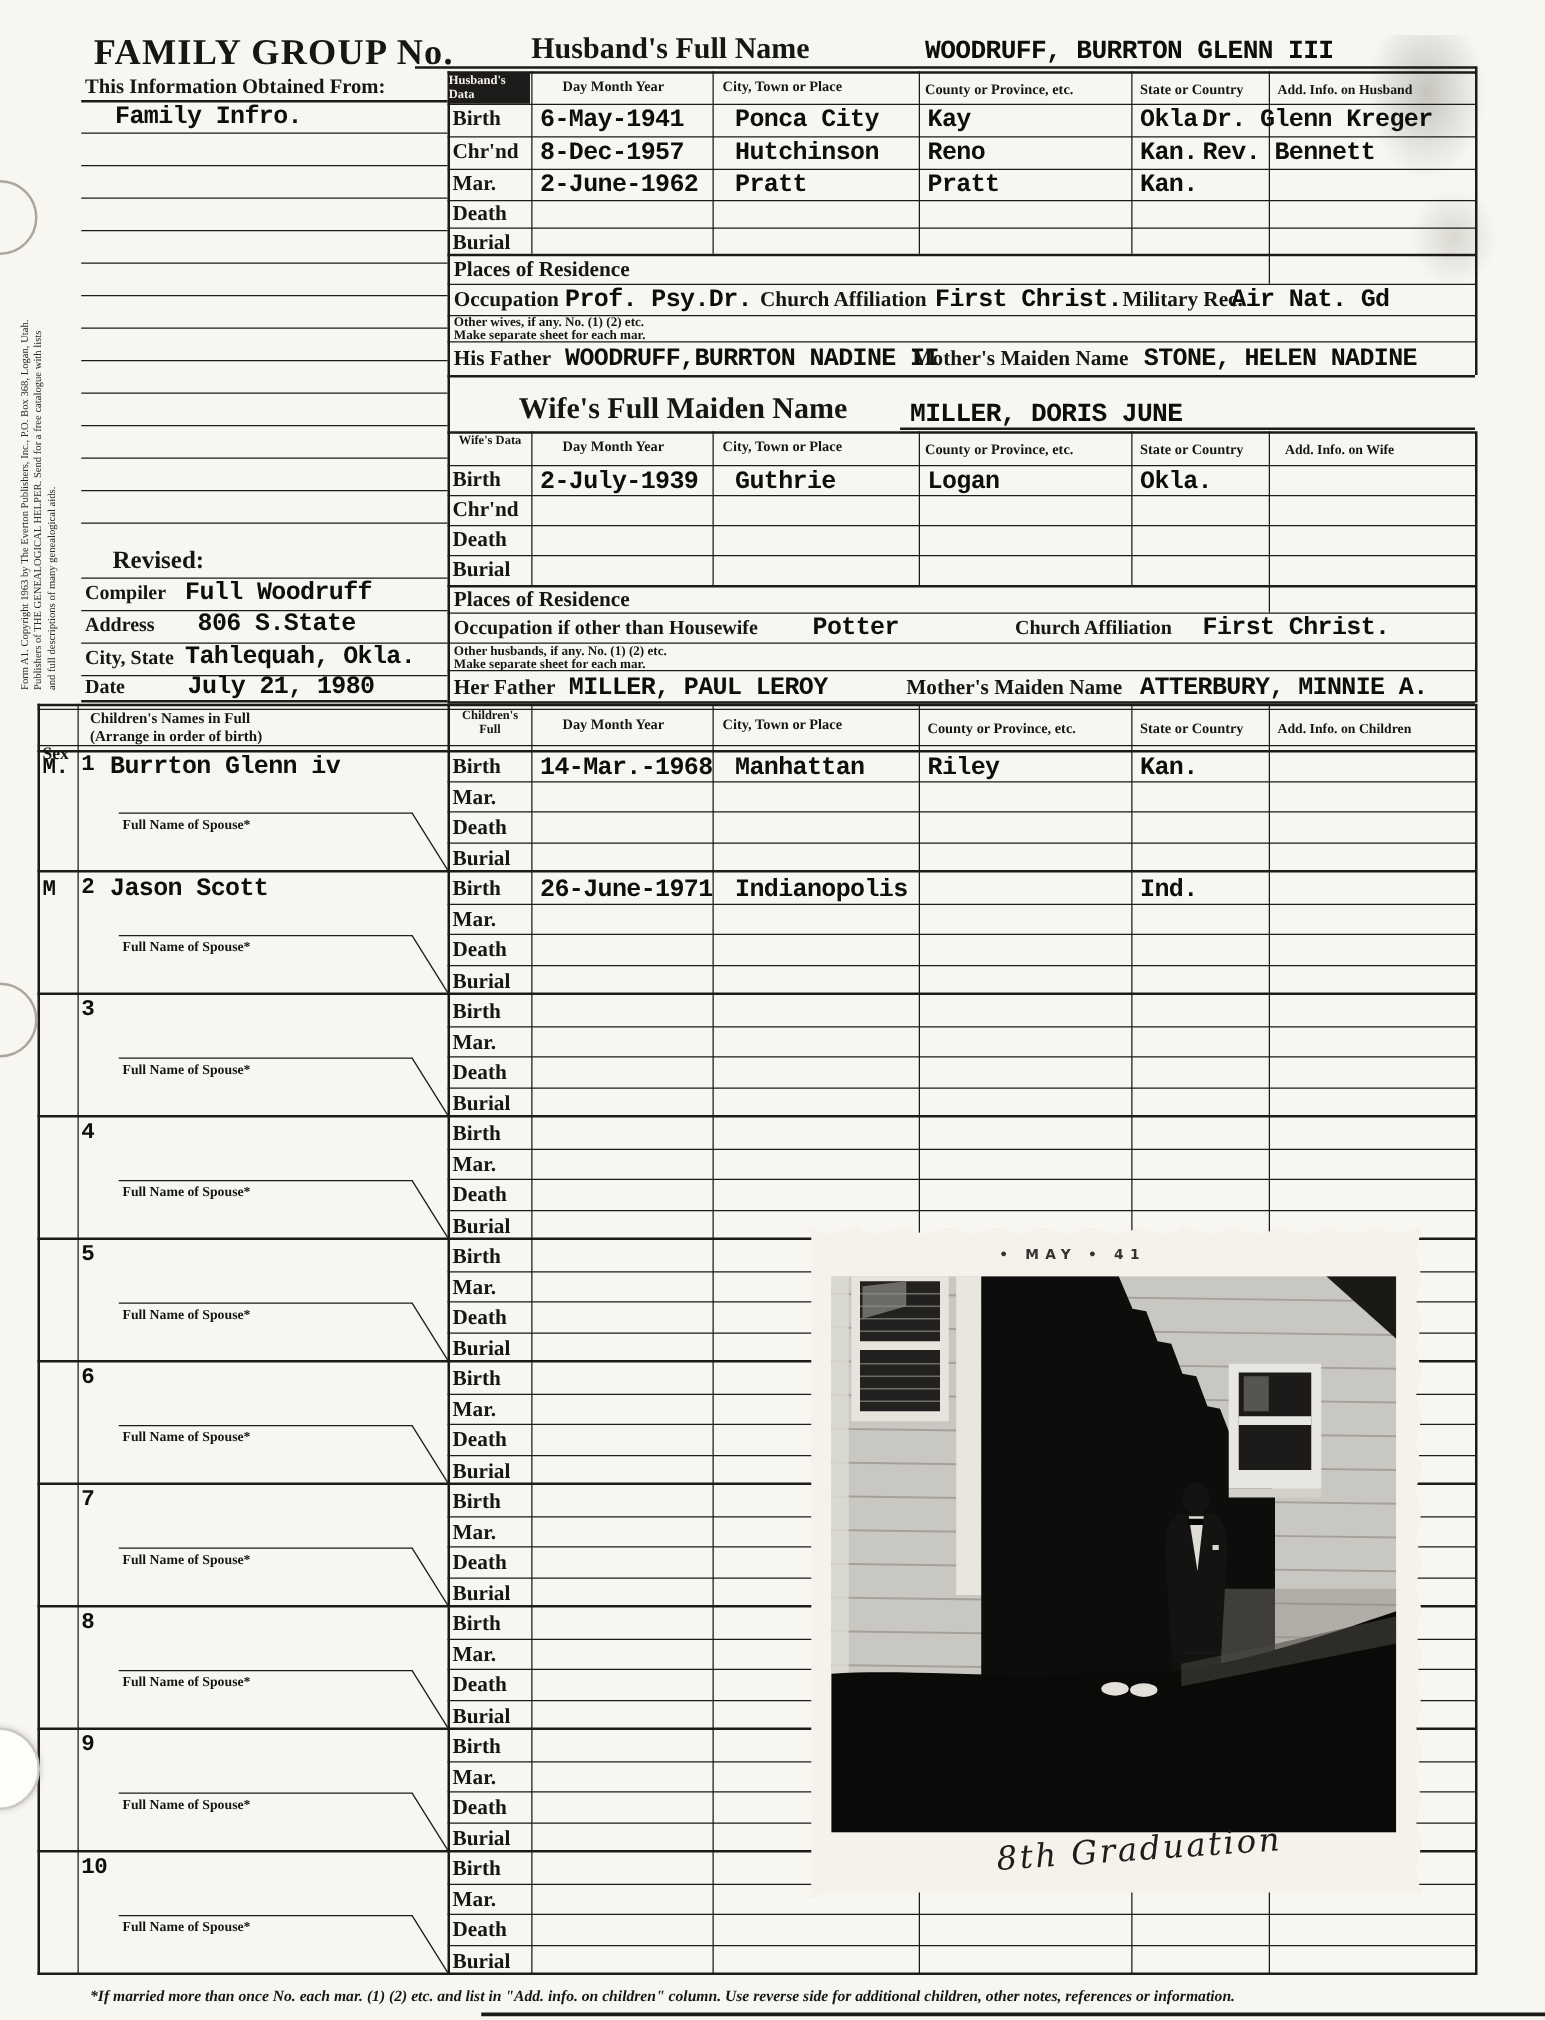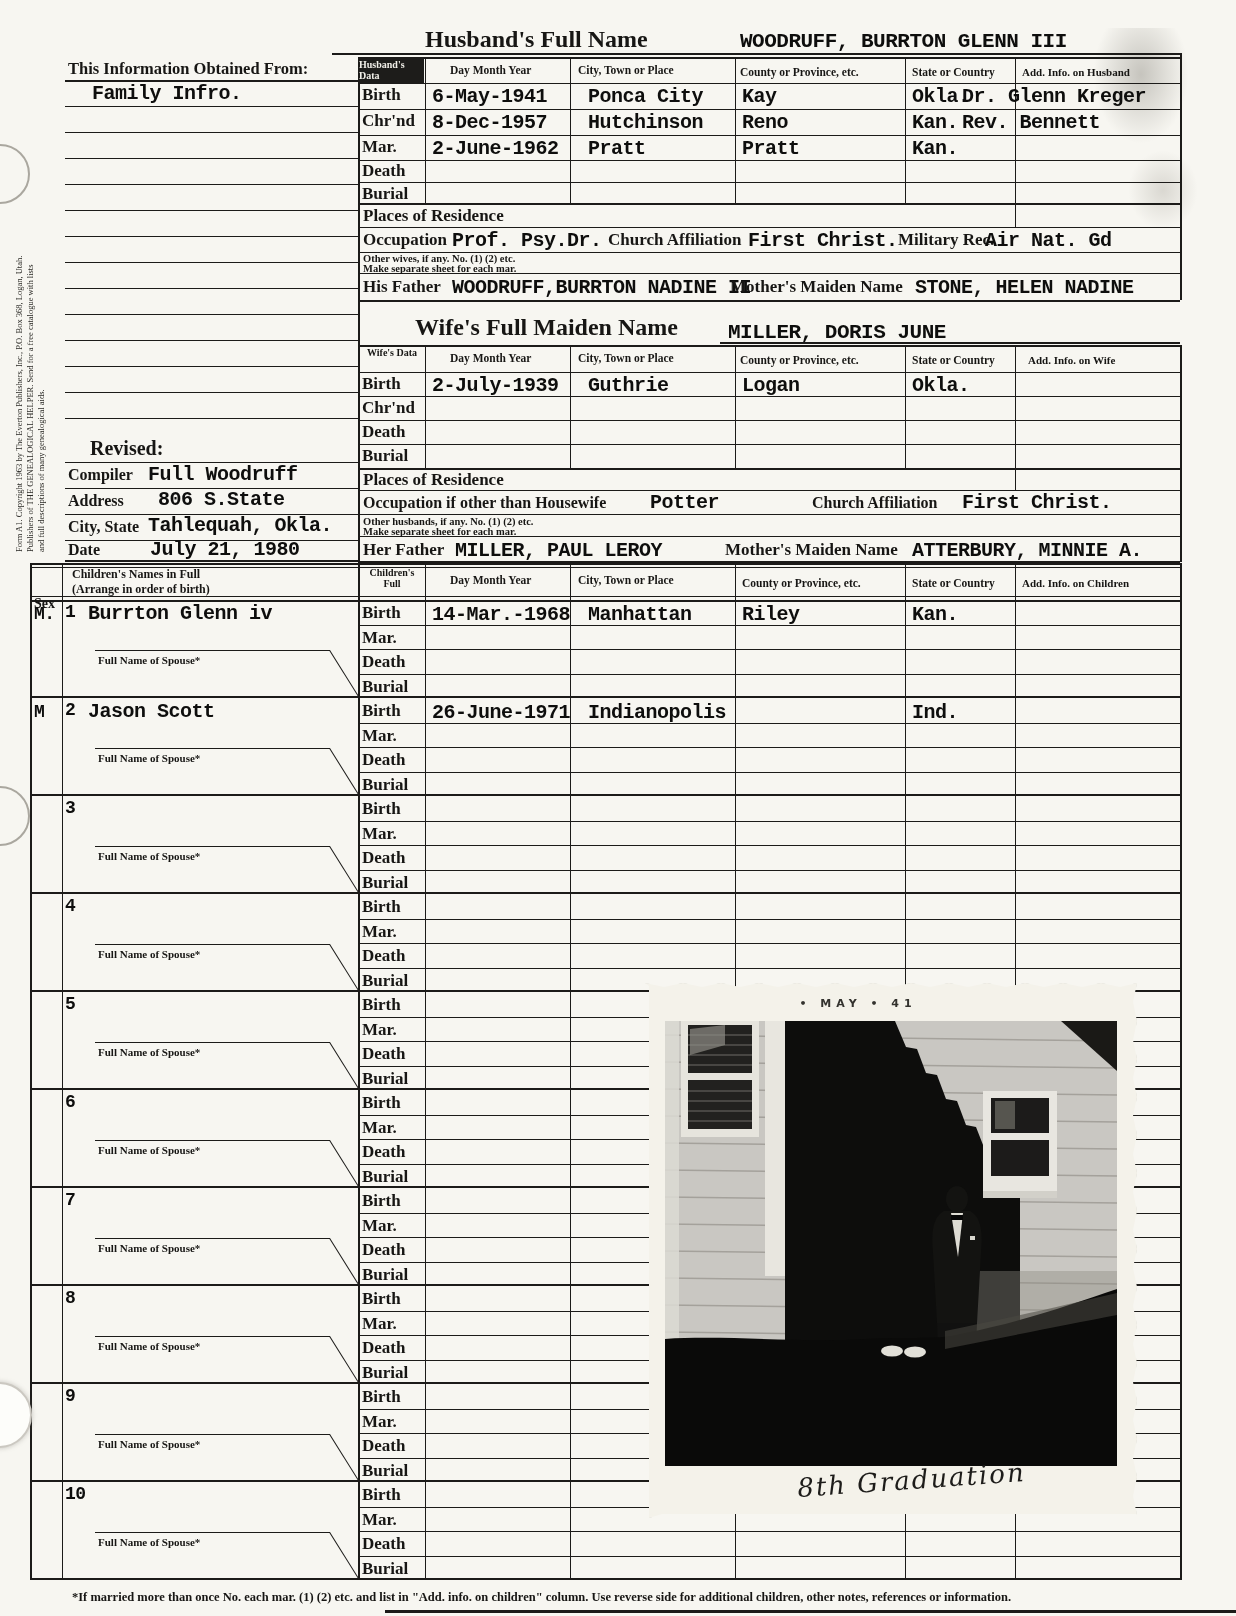--- a/index.html
+++ b/index.html
@@ -36,20 +36,21 @@
 <div id="page">
 
   <div id="smudge-tr"></div>
   <div id="smudge-tr2"></div>
   <div id="hole-1" class="hole" style="left:-30px;top:144px;"></div>
   <div id="hole-2" class="hole" style="left:-30px;top:786px;"></div>
   <div id="hole-3" class="hole" style="left:-34px;top:1382px;"></div>
 
   <div class="sidebar">Form A1. Copyright 1963 by The Everton Publishers, Inc., P.O. Box 368, Logan, Utah.  Publishers of THE GENEALOGICAL HELPER.  Send for a free catalogue with lists and full descriptions of many genealogical aids.</div>
 
+  <span class="lbl" style="left:75px;top:26px;font-size:29px;letter-spacing:1px;">FAMILY GROUP No.</span>
   <span class="lbl" style="left:425px;top:26px;font-size:24px;font-weight:700;">Husband's Full Name</span>
   <span class="t" style="left:740px;top:30px;font-size:21px;">WOODRUFF, BURRTON GLENN III</span>
 
   <span class="lbl" style="left:68px;top:59px;font-size:16.5px;">This Information Obtained From:</span>
   <span class="t" style="left:92px;top:82px;font-size:20px;">Family Infro.</span>
 
   <div id="husband-data-cell">Husband's Data</div>
   <span class="lbl" style="left:450px;top:64px;font-size:11.5px;">Day  Month  Year</span>
   <span class="lbl" style="left:578px;top:64px;font-size:11.5px;">City, Town or Place</span>
   <span class="lbl" style="left:740px;top:66px;font-size:11.5px;">County or Province, etc.</span>
@@ -297,21 +298,21 @@
     <div class="ln" style="left:358px;top:24.5px;width:822px;height:1.1px"></div>
         <div class="ln" style="left:358px;top:49px;width:822px;height:1.1px"></div>
         <div class="ln" style="left:358px;top:73.5px;width:822px;height:1.1px"></div>
     <span class="t" style="left:432px;top:3px;font-size:20px"></span>
     <span class="t" style="left:588px;top:3px;font-size:20px"></span>
     <span class="t" style="left:742px;top:3px;font-size:20px"></span>
     <span class="t" style="left:912px;top:3px;font-size:20px"></span>
   </div>
     </div>
 
-  <span class="lbl" style="left:72px;top:1590px;font-size:12.5px;">*If married more than once No. each mar. (1) (2) etc. and list in "Add. info. on children" column.  Use reverse side for additional children, other notes, references or information.</span>
+  <span class="lbl" style="left:72px;top:1590px;font-size:12.5px;font-style:italic;">*If married more than once No. each mar. (1) (2) etc. and list in "Add. info. on children" column.  Use reverse side for additional children, other notes, references or information.</span>
   <div class="ln" style="left:385px;top:1610px;width:851px;height:3px;"></div>
 
   <div id="photo-mat" style="clip-path: polygon(0px 0px, 19px 4px, 38px 0px, 57px 4px, 76px 0px, 95px 4px, 114px 0px, 133px 4px, 152px 0px, 171px 4px, 190px 0px, 209px 4px, 228px 0px, 247px 4px, 266px 0px, 285px 4px, 304px 0px, 323px 4px, 342px 0px, 361px 4px, 380px 0px, 399px 4px, 418px 0px, 437px 4px, 456px 0px, 475px 4px, 492px 0px, 488px 19px, 492px 38px, 488px 57px, 492px 76px, 488px 95px, 492px 114px, 488px 133px, 492px 152px, 488px 171px, 492px 190px, 488px 209px, 492px 228px, 488px 247px, 492px 266px, 488px 285px, 492px 304px, 488px 323px, 492px 342px, 488px 361px, 492px 380px, 488px 399px, 492px 418px, 488px 437px, 492px 456px, 488px 475px, 492px 494px, 488px 513px, 492px 532px, 492px 531px, 473px 531px, 454px 531px, 435px 531px, 416px 531px, 397px 531px, 378px 531px, 359px 531px, 340px 531px, 321px 531px, 302px 531px, 283px 531px, 264px 531px, 245px 531px, 226px 531px, 207px 531px, 188px 531px, 169px 531px, 150px 531px, 131px 531px, 112px 531px, 93px 531px, 74px 531px, 55px 531px, 36px 531px, 17px 531px, 4px 535px, 4px 516px, 4px 497px, 4px 478px, 4px 459px, 4px 440px, 4px 421px, 4px 402px, 4px 383px, 4px 364px, 4px 345px, 4px 326px, 4px 307px, 4px 288px, 4px 269px, 4px 250px, 4px 231px, 4px 212px, 4px 193px, 4px 174px, 4px 155px, 4px 136px, 4px 117px, 4px 98px, 4px 79px, 4px 60px, 4px 41px, 4px 22px, 4px 3px);">
     <div id="photo-stamp">•   MAY   •   41</div>
     <div id="photo-inner">
       <svg width="452" height="445" viewBox="0 0 452 445" xmlns="http://www.w3.org/2000/svg">
         <rect width="452" height="445" fill="#c9c7c2"></rect>
         <g stroke="#a4a19b" stroke-width="1.5">
           <line x1="0" y1="14" x2="452" y2="20"></line>
             <line x1="0" y1="41" x2="452" y2="47"></line>

